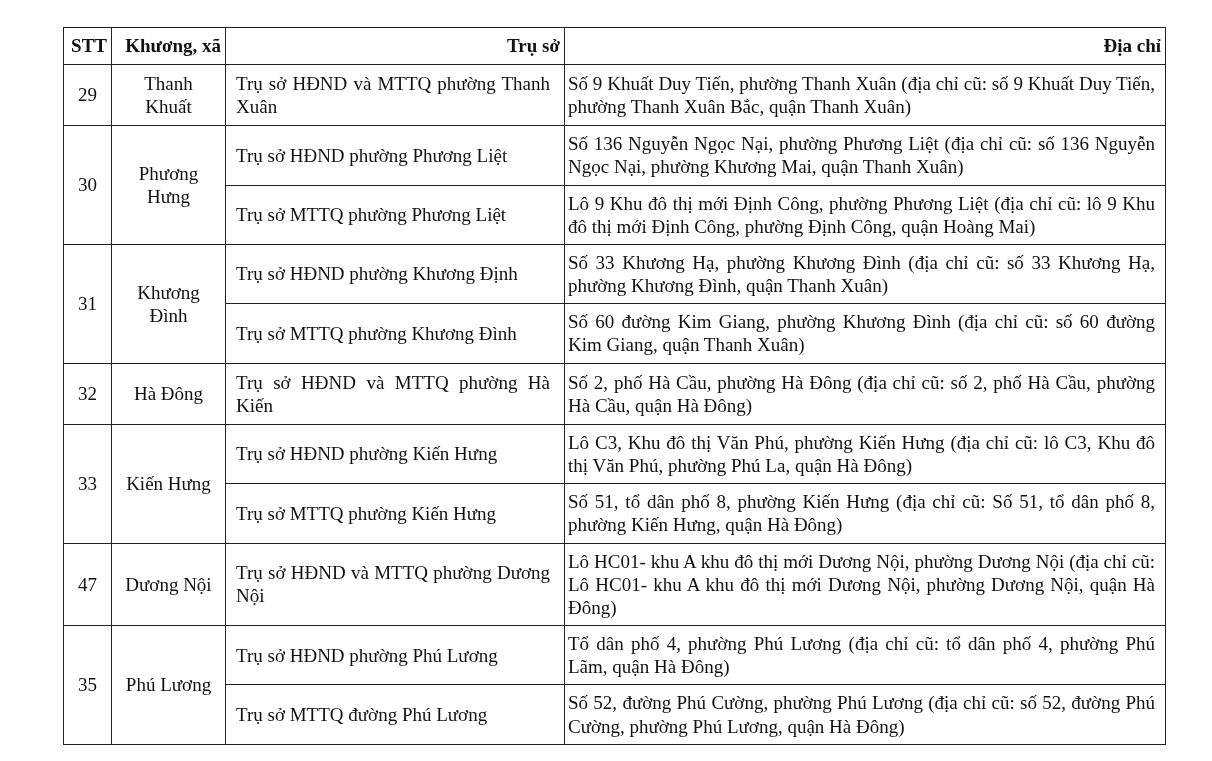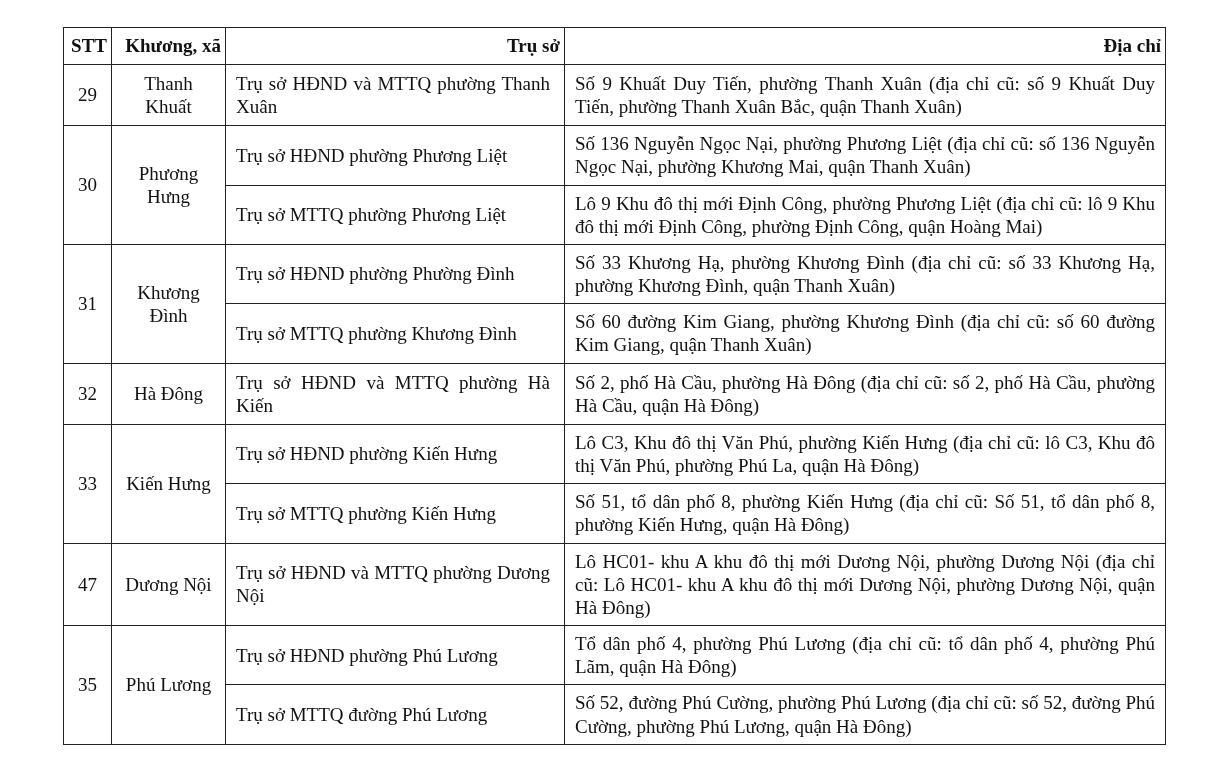--- a/index.html
+++ b/index.html
@@ -46,21 +46,21 @@
     text-align: center;
     padding: 4px 8px;
   }
   td.cell-office {
     text-align: justify;
     padding: 7px 14px 7px 10px;
     margin-top: 12px;
   }
   td.cell-address {
     text-align: justify;
-    padding: 6px 10px 6px 10px;
+    padding: 6px 10px 6px 3px;
   }
 </style>
 </head>
 <body>
 
 <div class="page">
   <table class="ward-table">
     <colgroup>
       <col style="width:48px">
       <col style="width:114px">
@@ -88,21 +88,21 @@
           <td class="cell-office">Trụ sở HĐND phường Phương Liệt</td>
           <td class="cell-address">Số 136 Nguyễn Ngọc Nại, phường Phương Liệt (địa chỉ cũ: số 136 Nguyễn Ngọc Nại, phường Khương Mai, quận Thanh Xuân)</td>
         </tr>
         <tr>
           <td class="cell-office">Trụ sở MTTQ phường Phương Liệt</td>
           <td class="cell-address">Lô 9 Khu đô thị mới Định Công, phường Phương Liệt (địa chỉ cũ: lô 9 Khu đô thị mới Định Công, phường Định Công, quận Hoàng Mai)</td>
         </tr>
         <tr>
           <td class="cell-stt" rowspan="2">31</td>
           <td class="cell-ward" rowspan="2">Khương Đình</td>
-          <td class="cell-office">Trụ sở HĐND phường Phường Đình</td>
+          <td class="cell-office">Trụ sở HĐND phường Khương Định</td>
           <td class="cell-address">Số 33 Khương Hạ, phường Khương Đình (địa chỉ cũ: số 33 Khương Hạ, phường Khương Đình, quận Thanh Xuân)</td>
         </tr>
         <tr>
           <td class="cell-office">Trụ sở MTTQ phường Khương Đình</td>
           <td class="cell-address">Số 60 đường Kim Giang, phường Khương Đình (địa chỉ cũ: số 60 đường Kim Giang, quận Thanh Xuân)</td>
         </tr>
         <tr>
           <td class="cell-stt" rowspan="1">32</td>
           <td class="cell-ward" rowspan="1">Hà Đông</td>
           <td class="cell-office">Trụ sở HĐND và MTTQ phường Hà Kiến</td>

